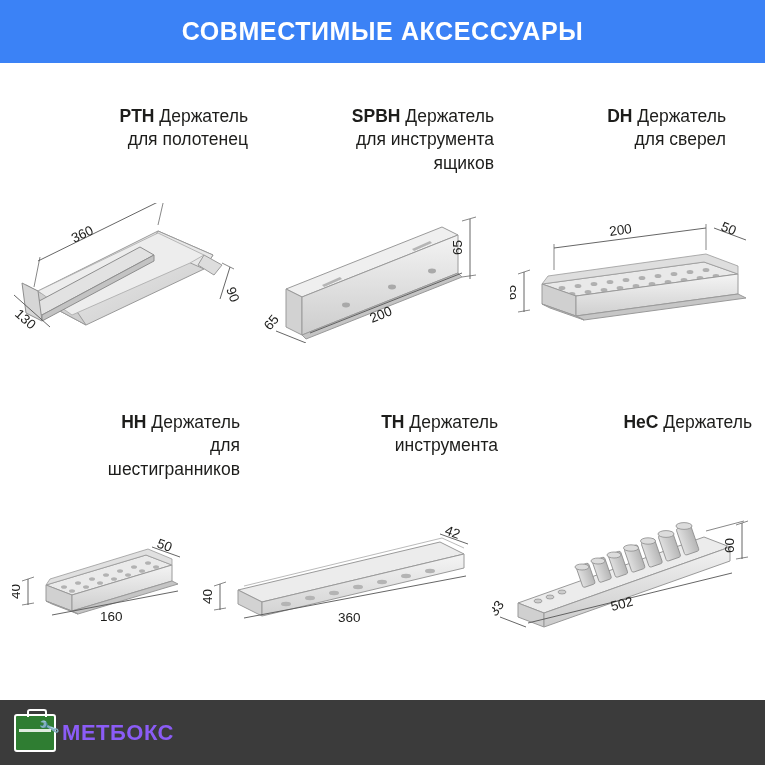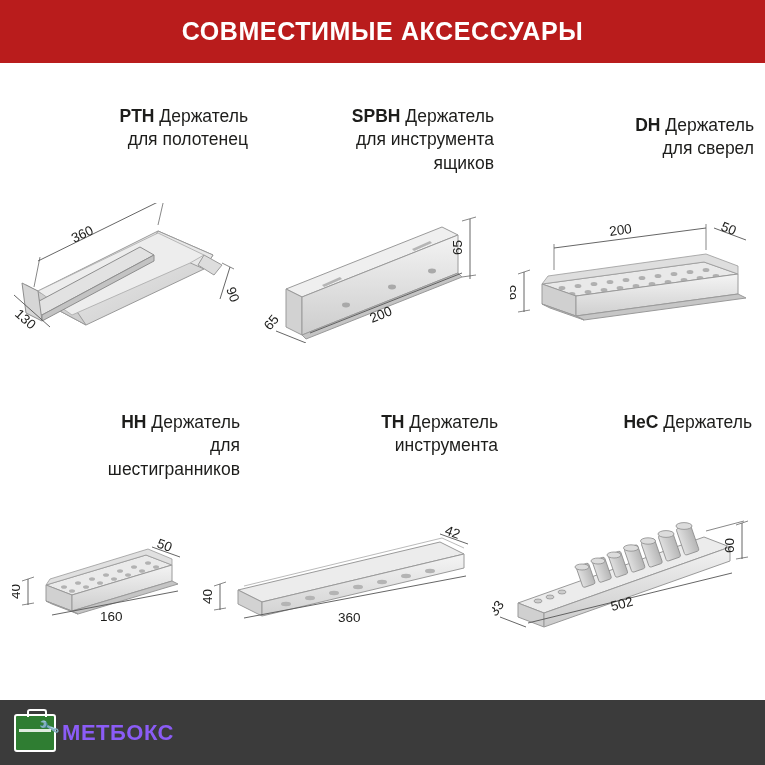--- a/index.html
+++ b/index.html
@@ -6,21 +6,21 @@
   body{
     width:765px;height:765px;
     background:#ffffff;
     font-family:"Liberation Sans", sans-serif;
     overflow:hidden;
     position:relative;
   }
   
   .header{
     position:absolute;left:0;top:0;width:765px;height:63px;
-    background:#b91c1c;
+    background:#3b82f6;
     display:flex;align-items:center;justify-content:center;
   }
   .header-title{
     color:#ffffff;
     font-size:25px;
     font-weight:bold;
     letter-spacing:0.6px;
     text-transform:uppercase;
     text-align:center;
   }
@@ -169,21 +169,21 @@
       <text class="dimtxt" x="200" y="42" transform="rotate(-90 200 42)">65</text>
 
       <line x1="48" y1="120" x2="200" y2="60" stroke="#555" stroke-width="0.9"></line>
       <text class="dimtxt" x="110" y="110" transform="rotate(-22 110 110)">200</text>
 
       <line x1="14" y1="118" x2="44" y2="130" stroke="#555" stroke-width="0.9"></line>
       <text class="dimtxt" x="8" y="118" transform="rotate(-50 8 118)">65</text>
     </svg>
   </div>
 
-  <div class="cell" style="left:520px;top:42px;width:234px;margin-top:9px;">
+  <div class="cell" style="left:492px;top:42px;width:234px;">
     <div class="cap">
       <span style="font-weight:bold">DH</span>
       <span>Держатель</span><br>
       <span>для сверел</span>
     </div>
   </div>
   <div class="art" style="position:absolute;left:510px;top:155px;width:250px;height:130px;">
     <svg class="svgwrap" width="250" height="130" viewBox="0 0 250 130">
       <defs>
         <linearGradient id="g3" x1="0" y1="0" x2="0" y2="1">

